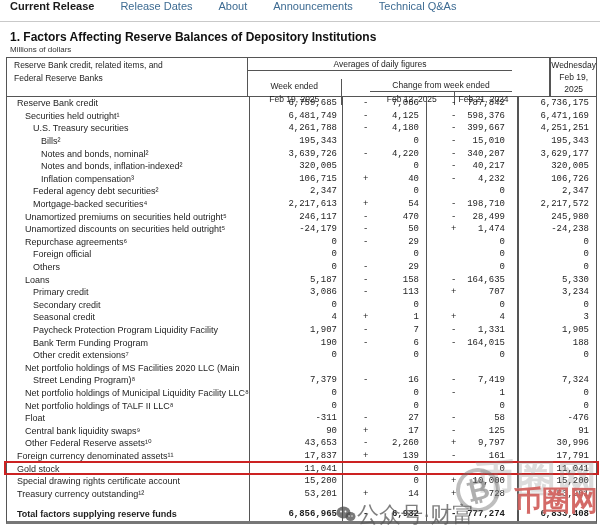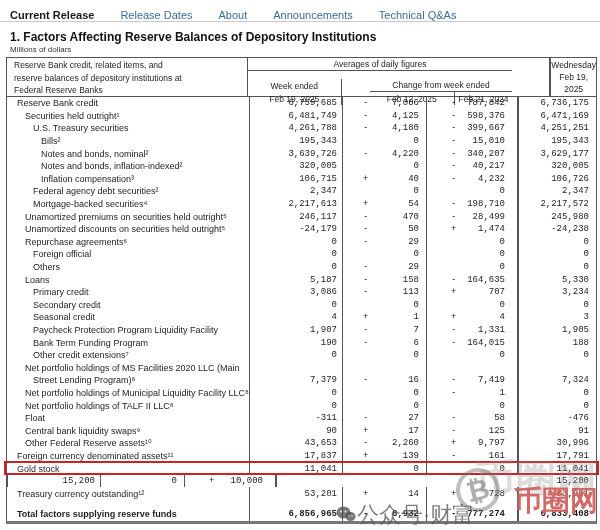--- a/index.html
+++ b/index.html
@@ -4,21 +4,21 @@
 <style>
   * { box-sizing: border-box; margin: 0; padding: 0; }
   html,body { background: #fff; }
   .page {
     position: relative; width: 600px; height: 530px; overflow: hidden;
     font-family: "Liberation Sans", "DejaVu Sans", sans-serif; color: #1e1e1e;
     background: #fff;
   }
   
   .nav {
-    display: flex; align-items: flex-end; gap: 26px;
+    display: flex; align-items: flex-start; gap: 26px;
     height: 22px; padding-left: 10px; border-bottom: 1px solid #c9c9c9;
   }
   .nav a { font-size: 11px; text-decoration: none; color: #3d6b92; cursor: pointer; }
   .nav a.active { color: #1a1a1a; font-weight: bold; }
   
   .title { margin: 8px 0 1px 10px; font-size: 12px; font-weight: bold; color: #111; line-height: 14px; }
   .units { margin: 0 0 2px 10px; font-size: 8px; color: #333; line-height: 10px; }
   
   .tbl {
     position: relative; margin-left: 6px; width: 591px;
@@ -75,21 +75,20 @@
     <a>Technical Q&amp;As</a>
   </div>
 
   <div class="title">1. Factors Affecting Reserve Balances of Depository Institutions</div>
   <div class="units">Millions of dollars</div>
 
   <div class="tbl">
     <div class="thead">
       <div class="stub">
         <div>Reserve Bank credit, related items, and</div>
-        <div>reserve balances of depository institutions at</div>
         <div>Federal Reserve Banks</div>
       </div>
       <div class="mid">
         <div class="avg">Averages of daily figures</div>
         <div class="mid2">
           <div class="weekh">
             <div>Week ended</div>
             <div>Feb 19, 2025</div>
           </div>
           <div class="chg">
@@ -491,20 +490,21 @@
             <span class="sign"></span>
             <span class="val">0</span>
           </div>
       <div class="c3 num">
             <span class="sign"></span>
             <span class="val">0</span>
           </div>
       <div class="c4 num">11,041</div>
     </div>
         <div class="row">
+      <div class="lbl" style="padding-left: 10px;">Special drawing rights certificate account</div>
       <div class="c1 num">15,200</div>
       <div class="c2 num">
             <span class="sign"></span>
             <span class="val">0</span>
           </div>
       <div class="c3 num">
             <span class="sign">+</span>
             <span class="val">10,000</span>
           </div>
       <div class="c4 num">15,200</div>

